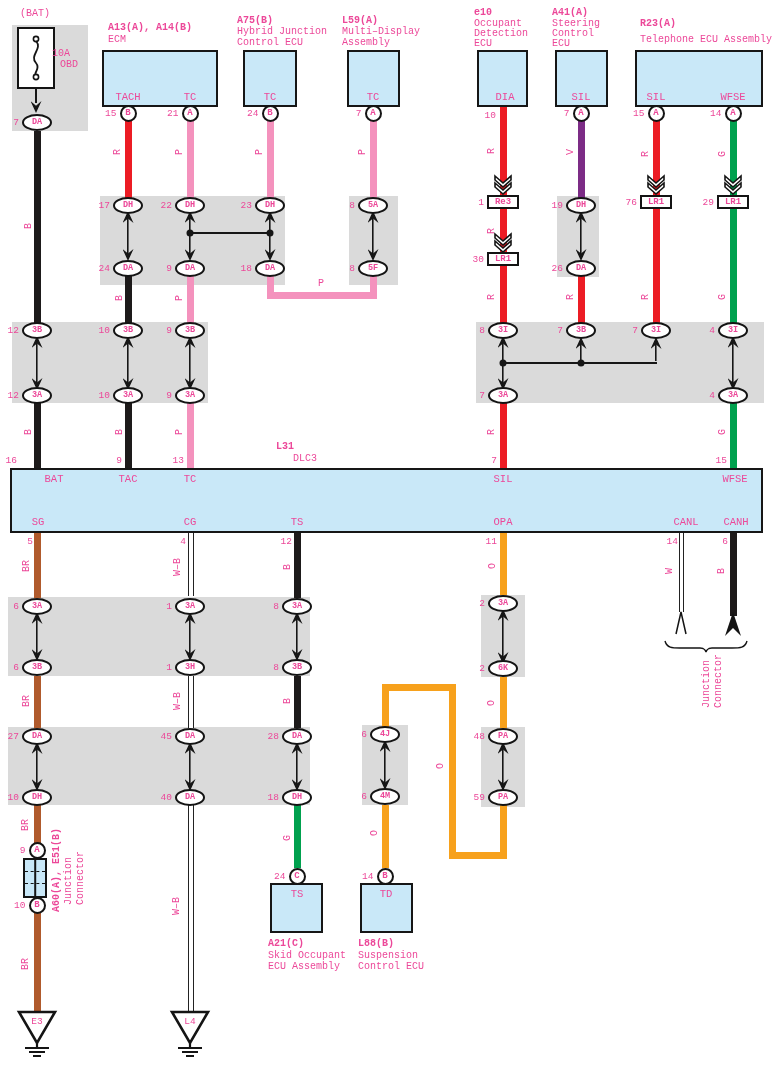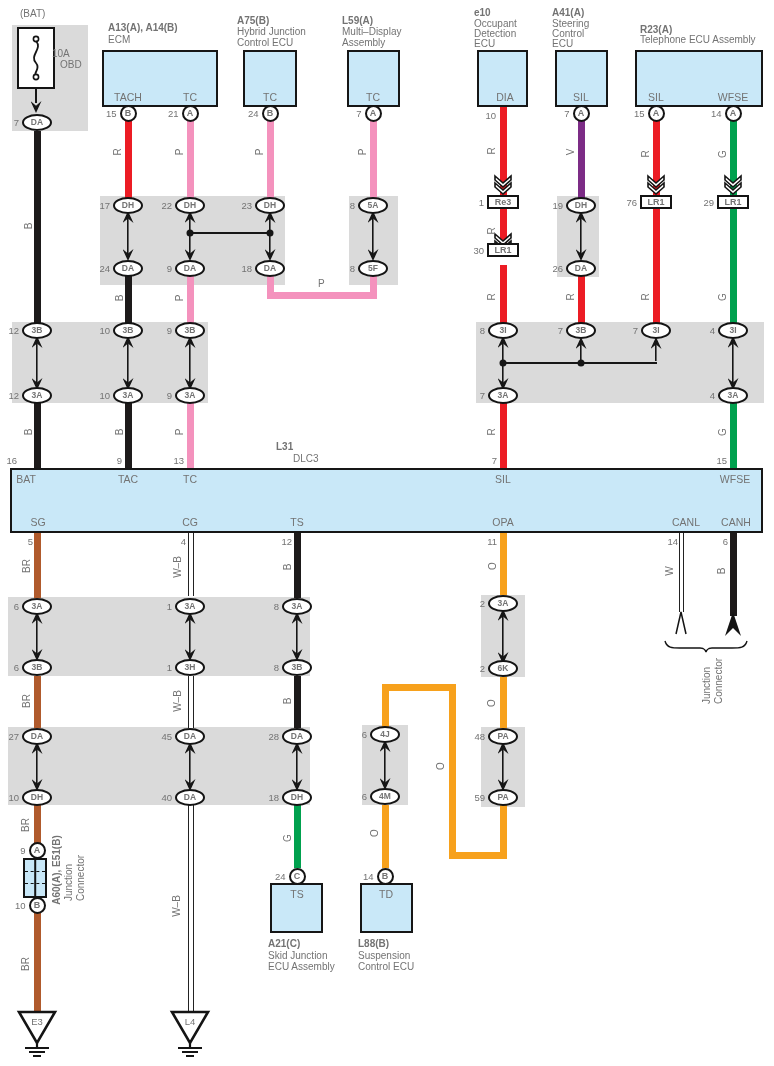--- a/index.html
+++ b/index.html
@@ -1,17 +1,17 @@
 <!DOCTYPE html>
 <html><head>
 <meta charset="utf-8">
 <style>
   html,body{margin:0;padding:0;background:#fff;}
   .stage{position:relative;width:774px;height:1066px;background:#fff;overflow:hidden;
-         font-family:Liberation Sans, sans-serif;color:#737373;}
+         font-family:Liberation Mono, monospace;color:#ec4899;}
   .band{position:absolute;background:#dadada;}
   .box{position:absolute;background:#c9e8f8;border:2.5px solid #161616;box-sizing:border-box;}
   .wire{position:absolute;}
   .c-red{background:#ec1c24;}  .c-pink{background:#f492bd;} .c-pur{background:#7c2c86;}
   .c-grn{background:#00a14e;}  .c-org{background:#f7a11c;}  .c-brn{background:#b05a2c;}
   .c-blk{background:#1d1a1a;}
   .wv{width:7px;} .wh{height:7px;}
   .wb{position:absolute;width:6px;background:#fff;border-left:1.6px solid #222;border-right:1.6px solid #222;box-sizing:border-box;}
   .wthin{position:absolute;width:5px;background:#fff;border-left:1.2px solid #222;border-right:1.2px solid #222;box-sizing:border-box;}
   .tl{position:absolute;background:#161616;}
@@ -147,21 +147,21 @@
   <div class="box" style="left:477px;top:50px;width:51px;height:57px"></div>
   <div class="term" style="left:505px;top:91px">DIA</div>
 
   <div class="ttl" style="left:552px;top:7px">A41(A)</div>
   <div class="sub" style="left:552px;top:18px">Steering</div>
   <div class="sub" style="left:552px;top:28px">Control</div>
   <div class="sub" style="left:552px;top:38px">ECU</div>
   <div class="box" style="left:555px;top:50px;width:53px;height:57px"></div>
   <div class="term" style="left:581px;top:91px">SIL</div>
 
-  <div class="ttl" style="left:640px;top:24px">R23(A)</div>
+  <div class="ttl" style="left:640px;top:18px">R23(A)</div>
   <div class="sub" style="left:640px;top:34px">Telephone ECU Assembly</div>
   <div class="box" style="left:635px;top:50px;width:128px;height:57px"></div>
   <div class="term" style="left:656px;top:91px">SIL</div>
   <div class="term" style="left:733px;top:91px">WFSE</div>
 
   <svg style="left:493px;top:176px" width="20" height="19">
     <path d="M2 0 L10 7 L18 0 L18 4 L10 11 L2 4 Z" fill="#fff" stroke="#141414" stroke-width="1.6"></path>
     <path d="M2 7 L10 14 L18 7 L18 11 L10 18 L2 11 Z" fill="#fff" stroke="#141414" stroke-width="1.6"></path>
     </svg>
   <svg style="left:493px;top:234px" width="20" height="19">
@@ -206,21 +206,21 @@
   <div class="va" style="left:497.5px;top:742px;height:49px"></div>
 
   <div class="ttl" style="left:276px;top:441px">L31</div>
   <div class="sub" style="left:293px;top:453px">DLC3</div>
   <div class="box" style="left:10px;top:468px;width:753px;height:65px"></div>
   <div class="pn" style="left:17px;top:460px">16</div>
   <div class="pn" style="left:122px;top:460px">9</div>
   <div class="pn" style="left:184px;top:460px">13</div>
   <div class="pn" style="left:497px;top:460px">7</div>
   <div class="pn" style="left:727px;top:460px">15</div>
-  <div class="term" style="left:26px;top:473px">BAT</div>
+  <div class="term" style="left:54px;top:473px">BAT</div>
   <div class="term" style="left:128px;top:473px">TAC</div>
   <div class="term" style="left:190px;top:473px">TC</div>
   <div class="term" style="left:503px;top:473px">SIL</div>
   <div class="term" style="left:735px;top:473px">WFSE</div>
   <div class="term" style="left:38px;top:516px">SG</div>
   <div class="term" style="left:190px;top:516px">CG</div>
   <div class="term" style="left:297px;top:516px">TS</div>
   <div class="term" style="left:503px;top:516px">OPA</div>
   <div class="term" style="left:686px;top:516px">CANL</div>
   <div class="term" style="left:736px;top:516px">CANH</div>
@@ -241,21 +241,21 @@
     <path d="M1 1 C3 8 8 8 16 8 L36 8 C41 8 42 12 42 12 C42 12 43 8 48 8 L68 8 C76 8 81 8 83 1" fill="none" stroke="#141414" stroke-width="1.4"></path>
     </svg>
   <div class="rot" style="left:712px;top:681px">
     <span style="display:block">Junction</span>
     <span style="display:block">Connector</span>
   </div>
 
   <div class="box" style="left:270px;top:883px;width:53px;height:50px"></div>
   <div class="term" style="left:297px;top:888px">TS</div>
   <div class="ttl" style="left:268px;top:938px">A21(C)</div>
-  <div class="sub" style="left:268px;top:950px">Skid Junction</div>
+  <div class="sub" style="left:268px;top:950px">Skid Occupant</div>
   <div class="sub" style="left:268px;top:961px">ECU Assembly</div>
   <div class="box" style="left:360px;top:883px;width:53px;height:50px"></div>
   <div class="term" style="left:386px;top:888px">TD</div>
   <div class="ttl" style="left:358px;top:938px">L88(B)</div>
   <div class="sub" style="left:358px;top:950px">Suspension</div>
   <div class="sub" style="left:358px;top:961px">Control ECU</div>
 
   <div class="grid">
       <div class="v"></div>
       <div class="h1"></div>
@@ -479,21 +479,21 @@
     </div>
   <div class="ovw" style="left:488px;top:788.5px">
       <span class="n">59</span>
       <span class="oval">PA</span>
     </div>
 
   <div class="rcw" style="left:487px;top:195px">
       <span class="n">1</span>
       <span class="rc">Re3</span>
     </div>
-  <div class="rcw" style="left:487px;top:243px">
+  <div class="rcw" style="left:487px;top:252px">
       <span class="n">30</span>
       <span class="rc">LR1</span>
     </div>
   <div class="rcw" style="left:640px;top:195px">
       <span class="n">76</span>
       <span class="rc">LR1</span>
     </div>
   <div class="rcw" style="left:717px;top:195px">
       <span class="n">29</span>
       <span class="rc">LR1</span>

